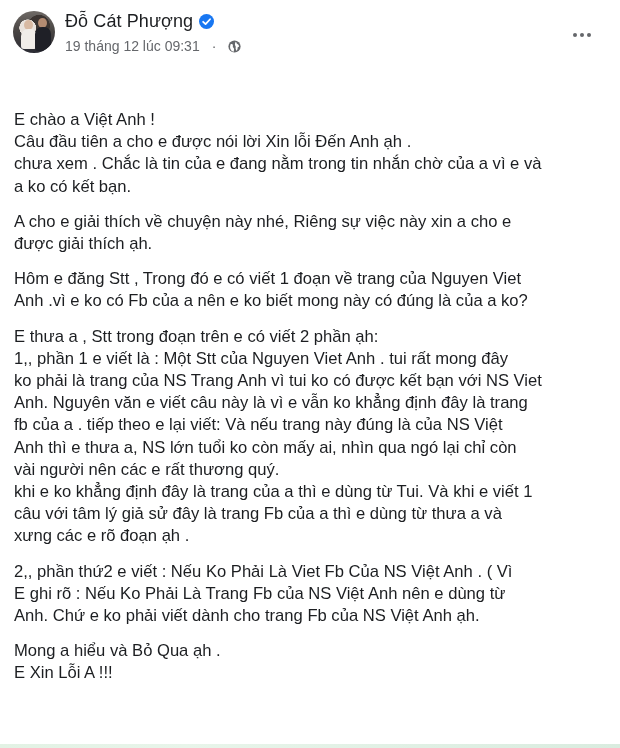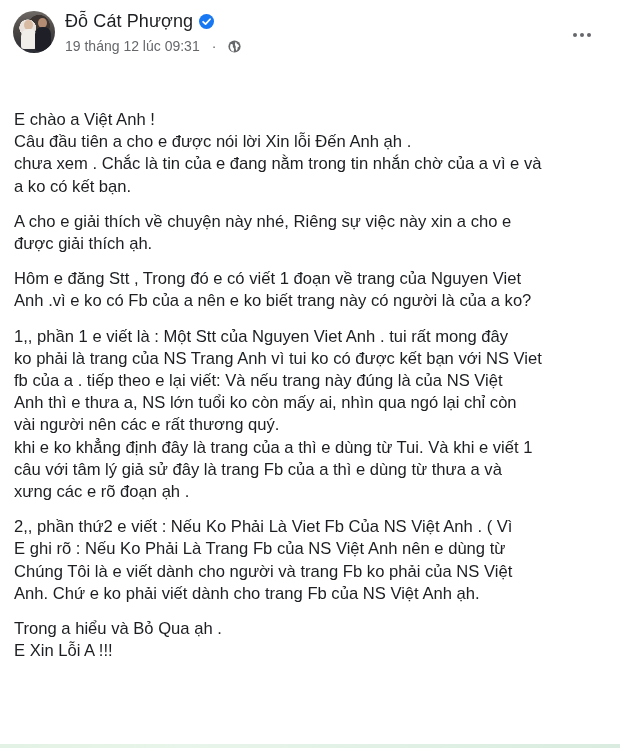--- a/index.html
+++ b/index.html
@@ -116,37 +116,38 @@
     <span class="line">Câu đầu tiên a cho e được nói lời Xin lỗi Đến Anh ạh .</span>
     <span class="line">chưa xem . Chắc là tin của e đang nằm trong tin nhắn chờ của a vì e và</span>
     <span class="line">a ko có kết bạn.</span>
   </div>
   <div class="para">
     <span class="line">A cho e giải thích về chuyện này nhé, Riêng sự việc này xin a cho e</span>
     <span class="line">được giải thích ạh.</span>
   </div>
   <div class="para">
     <span class="line">Hôm e đăng Stt , Trong đó e có viết 1 đoạn về trang của Nguyen Viet</span>
-    <span class="line">Anh .vì e ko có Fb của a nên e ko biết trang này có người là của a ko?</span>
+    <span class="line">Anh .vì e ko có Fb của a nên e ko biết mong này có đúng là của a ko?</span>
   </div>
   <div class="para">
+    <span class="line">E thưa a , Stt trong đoạn trên e có viết 2 phần ạh:</span>
     <span class="line">1,,  phần 1 e viết là : Một Stt của Nguyen Viet Anh . tui rất mong đây</span>
     <span class="line">ko phải là trang của NS Trang Anh vì tui ko có được kết bạn với NS Viet</span>
+    <span class="line">Anh. Nguyên văn e viết câu này là vì e vẫn ko khẳng định đây là trang</span>
     <span class="line">fb của a . tiếp theo e lại viết:  Và nếu trang này đúng là của NS Việt</span>
     <span class="line">Anh thì e thưa a,  NS lớn tuổi ko còn mấy ai, nhìn qua ngó lại chỉ còn</span>
     <span class="line">vài người nên các e rất thương quý.</span>
     <span class="line">khi e ko khẳng định đây là trang của a thì e dùng từ Tui. Và khi e viết 1</span>
     <span class="line">câu với tâm lý giả sử đây là trang Fb của a thì e dùng từ thưa a và</span>
     <span class="line">xưng các e rõ đoạn ạh .</span>
   </div>
   <div class="para">
     <span class="line">2,, phần thứ2 e viết : Nếu Ko Phải Là Viet Fb Của NS Việt Anh . ( Vì</span>
     <span class="line">E ghi rõ : Nếu Ko Phải Là Trang Fb của NS Việt Anh nên e dùng từ</span>
-    <span class="line">Chúng Tôi là e viết dành cho người và trang Fb ko phải của NS Việt</span>
     <span class="line">Anh.  Chứ e ko phải viết dành cho trang Fb của NS Việt Anh ạh.</span>
   </div>
   <div class="para">
-    <span class="line">Trong a hiểu và Bỏ Qua ạh .</span>
+    <span class="line">Mong a hiểu và Bỏ Qua ạh .</span>
     <span class="line">E Xin Lỗi A !!!</span>
   </div>
 </div>
 
 <div class="bottom-strip"></div>
 
 </body></html>

